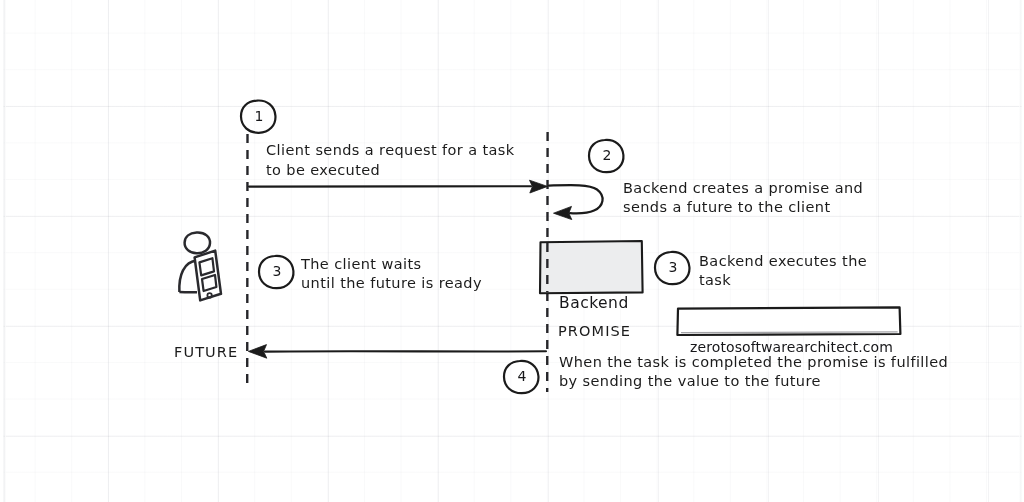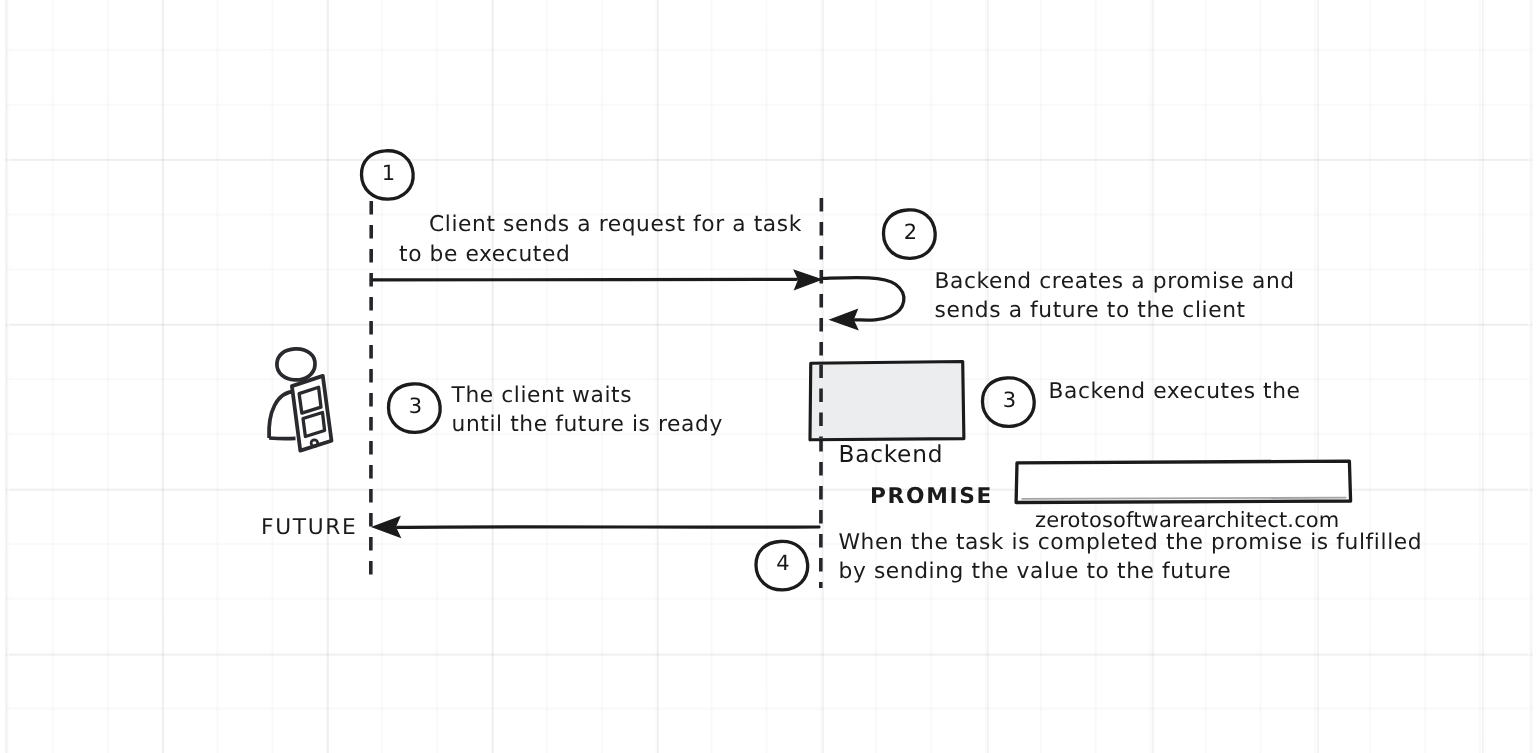--- a/index.html
+++ b/index.html
@@ -168,42 +168,43 @@
                C511.6,393.4 504.2,386.6 504.0,377.0
                C503.8,367.4 510.4,361.6 519.6,361.0 Z" fill="none" stroke="#1b1b1b" stroke-width="2.2" stroke-linecap="round"></path>
     </g>
 
     <g>
       <path d="M678.0,308.6 L899.6,307.4 L900.4,334.0 L677.4,335.0 Z" fill="#ffffff" stroke="#1b1b1b" stroke-width="2.2" stroke-linejoin="round"></path>
       <path d="M681.0,332.6 L897.6,331.8" stroke="#5a5a60" stroke-width="1.2" fill="none" opacity="0.55"></path>
     </g>
   </svg>
 
-  <div class="hand-text" style="left:266px; top:141px; width:270px;margin-left:20px;">Client sends a request for a task</div>
+  <div class="hand-text" style="left:266px; top:141px; width:270px;">Client sends a request for a task</div>
   <div class="hand-text" style="left:266px; top:161px; width:270px;">to be executed</div>
 
   <div class="hand-text" style="left:623px; top:179px; width:260px;">Backend creates a promise and</div>
   <div class="hand-text" style="left:623px; top:198px; width:260px;">sends a future to the client</div>
 
   <div class="hand-text" style="left:301px; top:255px; width:220px;">The client waits</div>
   <div class="hand-text" style="left:301px; top:274px; width:220px;">until the future is ready</div>
 
   <div class="hand-text" style="left:699px; top:252px; width:190px;">Backend executes the</div>
+  <div class="hand-text" style="left:699px; top:271px; width:190px;">task</div>
 
   <div class="hand-text" style="left:559px; top:353px; width:380px;">When the task is completed the promise is fulfilled</div>
   <div class="hand-text" style="left:559px; top:372px; width:380px;">by sending the value to the future</div>
 
   <div class="num" style="left:251px; top:109px; width:16px;">1</div>
   <div class="num" style="left:599px; top:148px; width:16px;">2</div>
   <div class="num" style="left:269px; top:264px; width:16px;">3</div>
   <div class="num" style="left:665px; top:260px; width:16px;">3</div>
   <div class="num" style="left:514px; top:369px; width:16px;">4</div>
 
   <div id="backend-label" style="left:559px; top:258px;margin-top:36px;">Backend</div>
 
 
-  <div class="hand-text label-caps" style="left:580px; top:322px;font-weight:bold;">PROMISE</div>
+  <div class="hand-text label-caps" style="left:558px; top:322px;">PROMISE</div>
 
   <div class="hand-text label-caps" style="left:174px; top:343px;">FUTURE</div>
 
   <div id="watermark-label" style="left:690px; top:313px;">zerotosoftwarearchitect.com</div>
 
 </div>
 
 </body></html>

